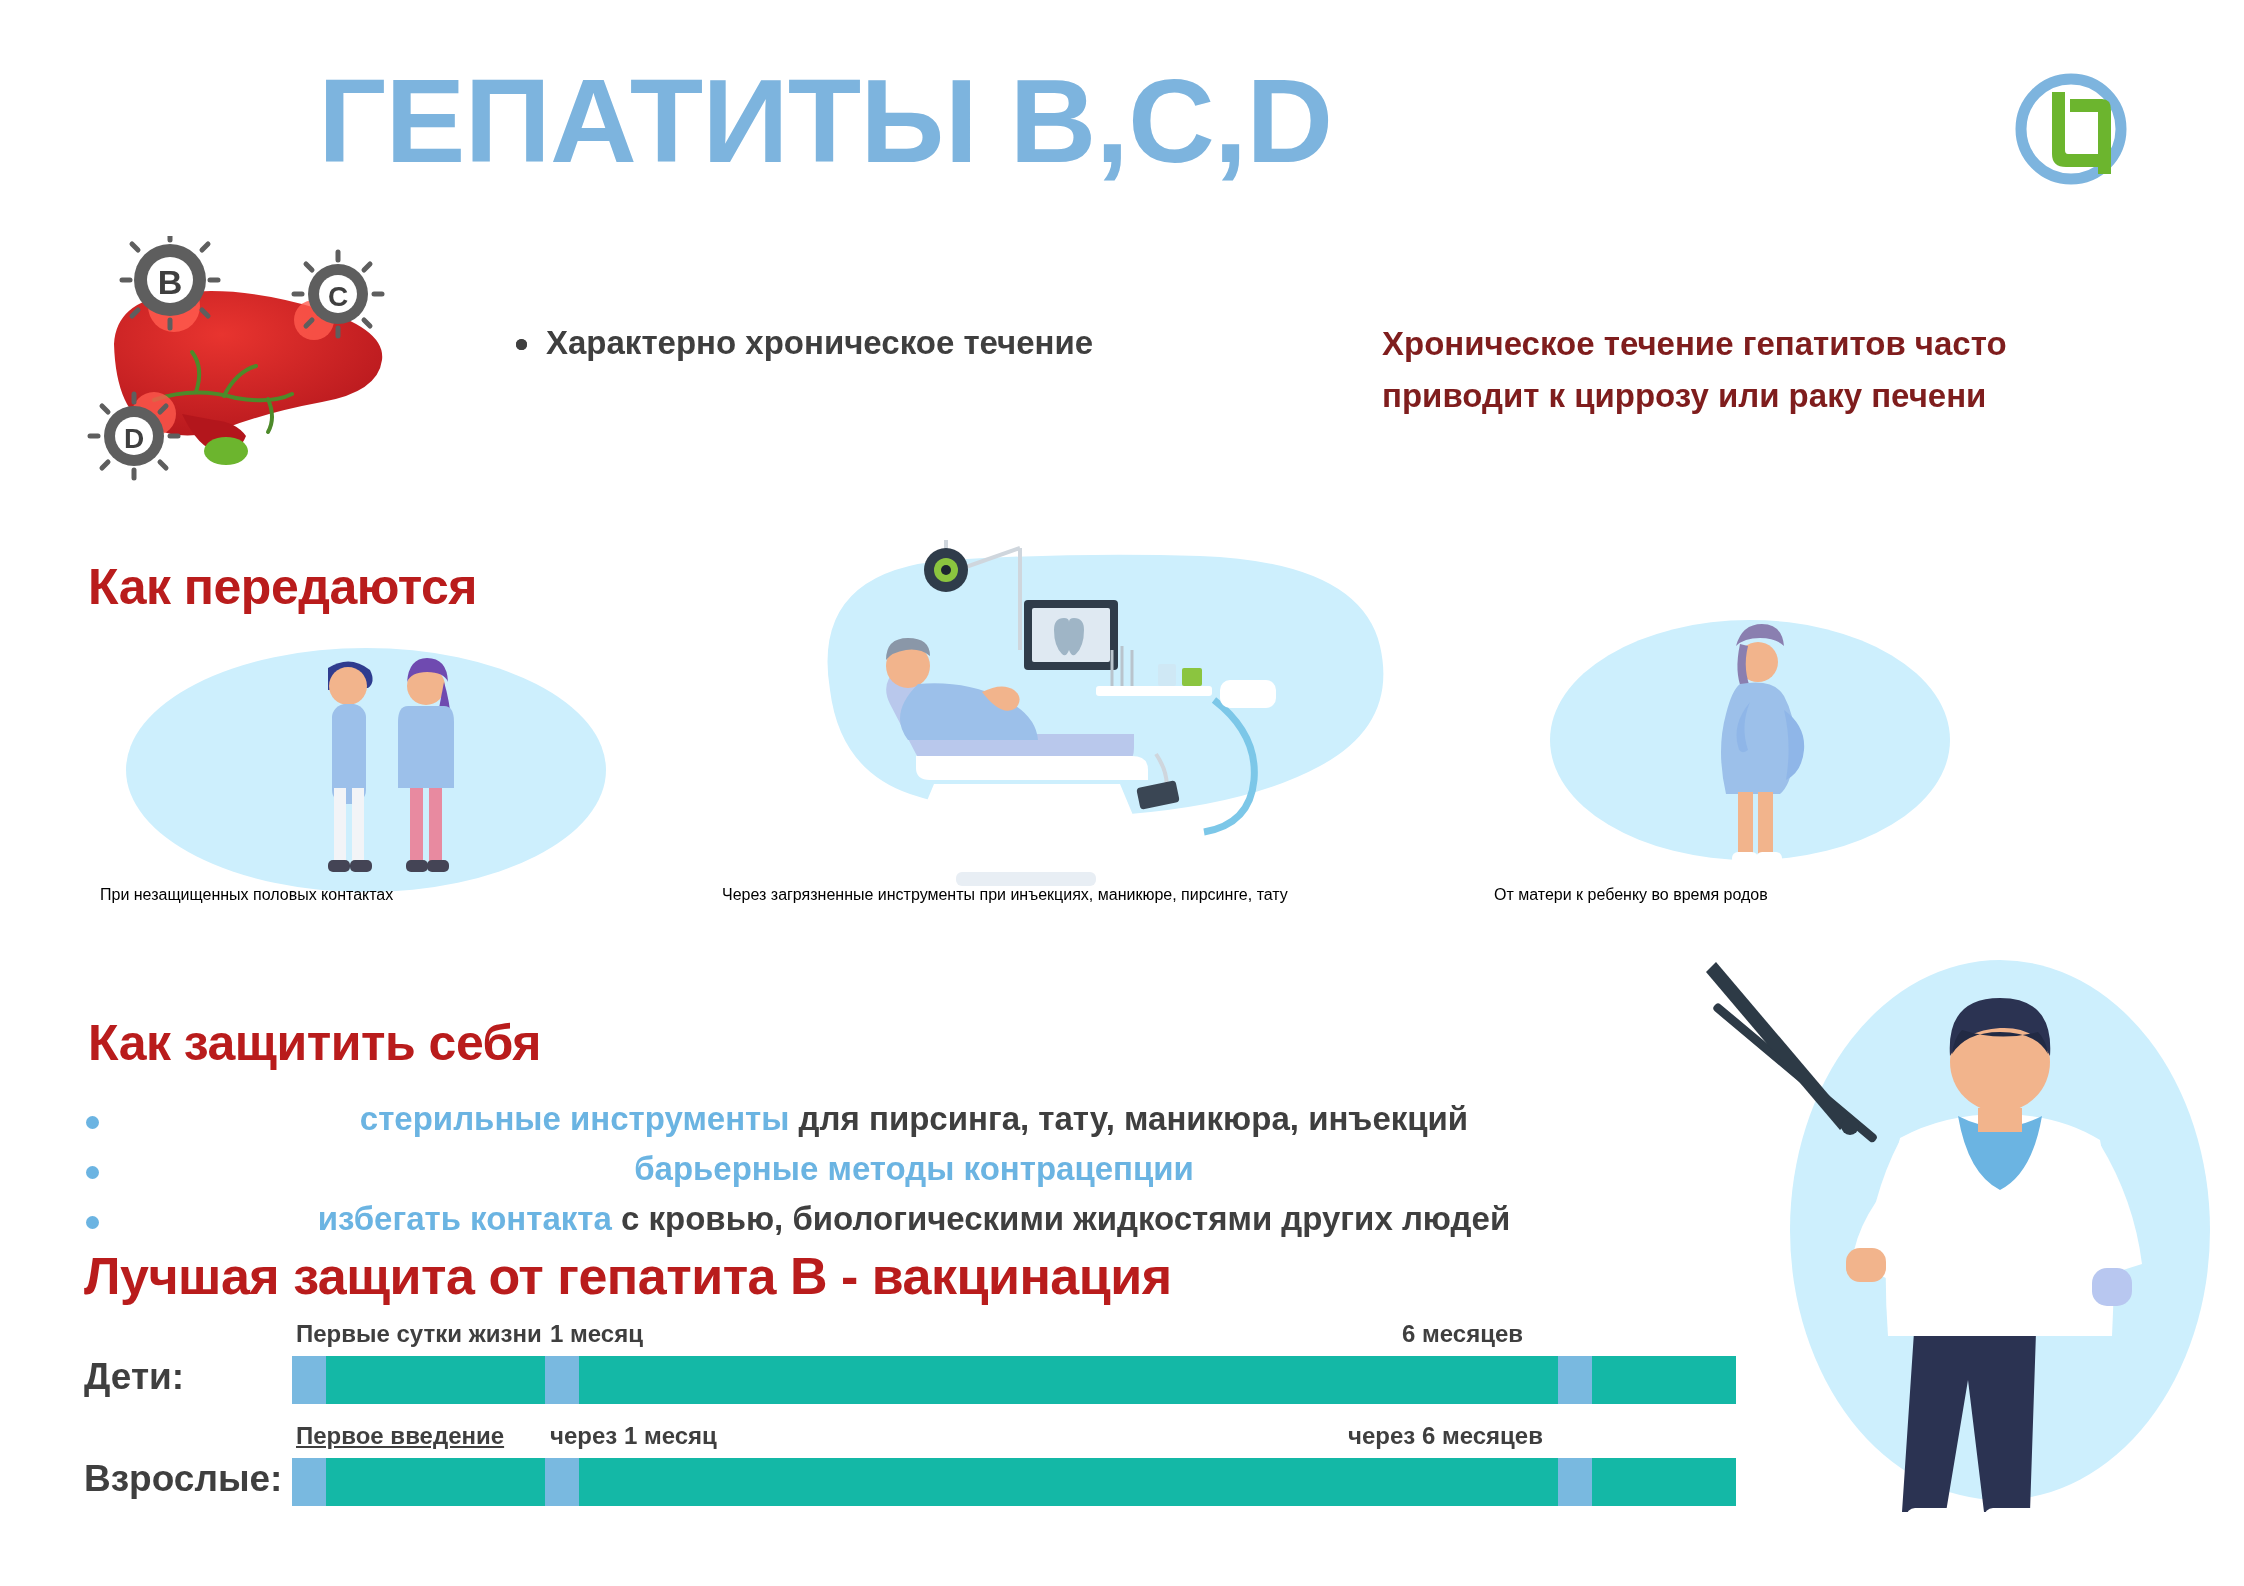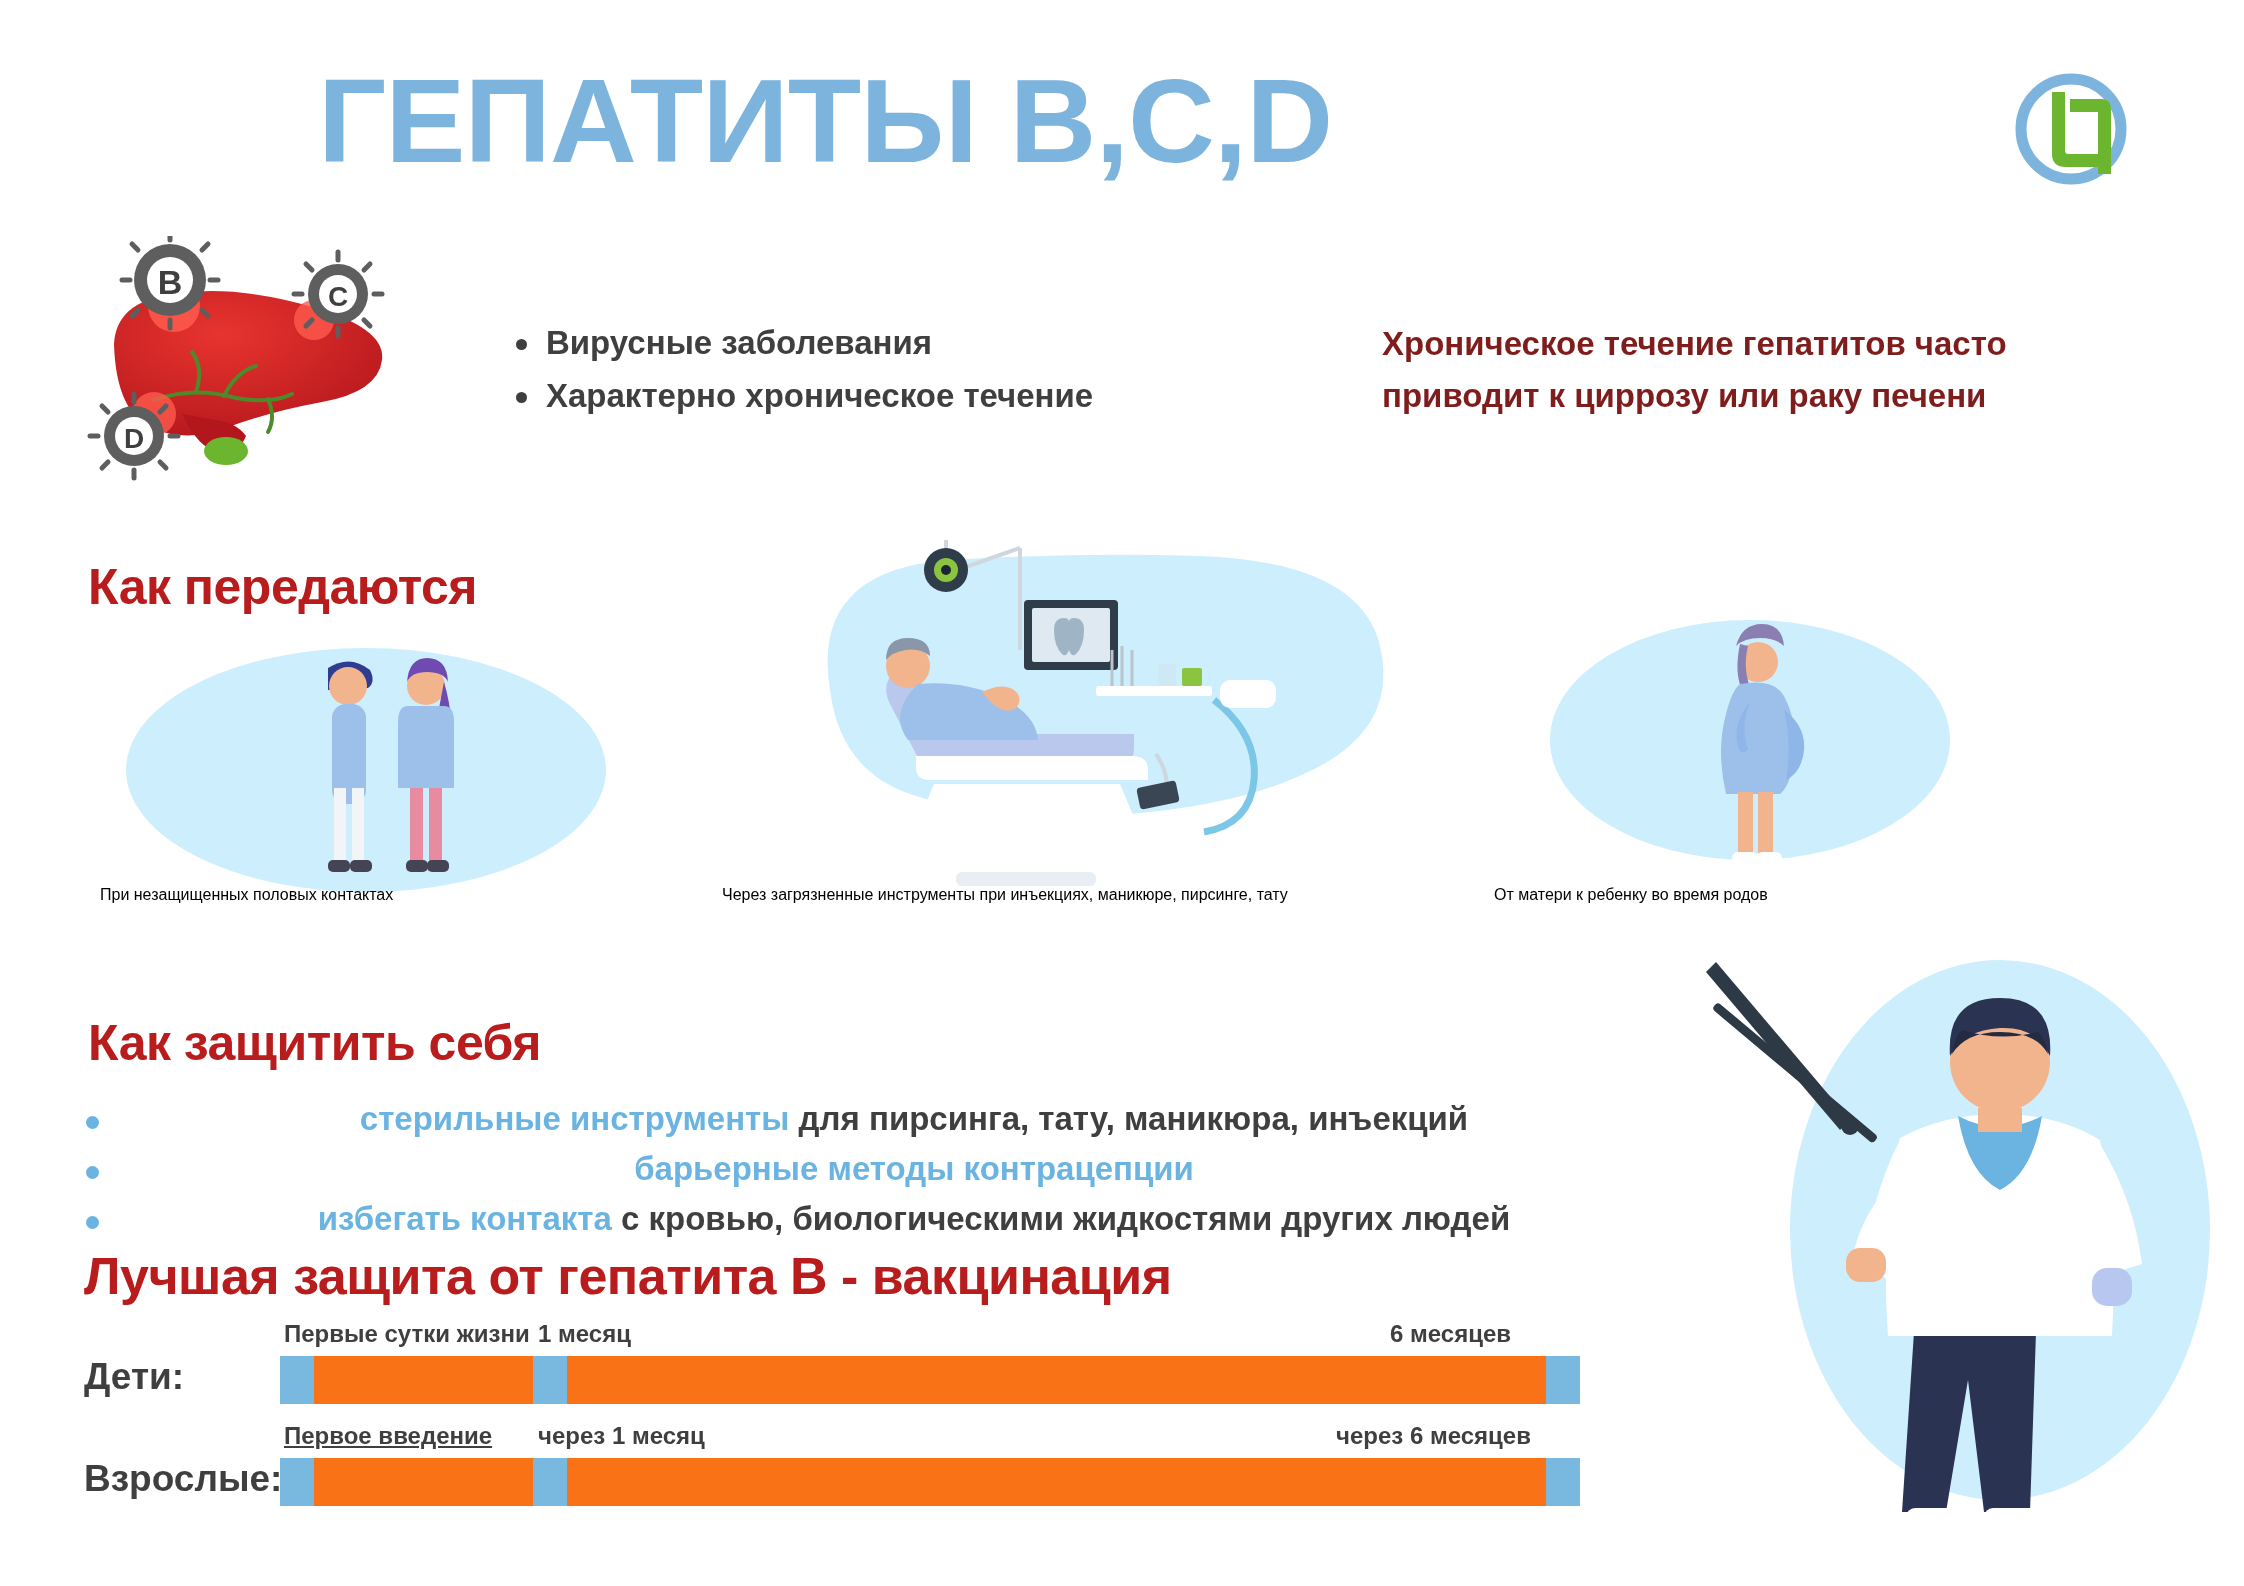--- a/index.html
+++ b/index.html
@@ -72,22 +72,22 @@
 
   
   .tl-row { position:absolute; }
   #tl-kids   { left:84px; top:1330px; }
   #tl-adults { left:84px; top:1432px; }
   .tl-label {
     position:absolute; left:0; top:26px;
     font-size:37px; font-weight:700; color:#3f3f3f; white-space:nowrap;
   }
   .tl-bar {
-    position:absolute; left:196px; top:26px;
-    width:1300px; height:48px; background:#f97316;
+    position:absolute; left:208px; top:26px;
+    width:1444px; height:48px; background:#14b8a6;
   }
   .tl-mark { position:absolute; top:0; height:48px; background:#79b9e0; }
   .tl-tick-text {
     position:absolute; top:-36px;
     font-size:24px; font-weight:700; color:#3f3f3f; white-space:nowrap;
   }
 
   
   .doctor { position:absolute; left:1700px; top:930px; width:540px; height:650px; }
 </style>
@@ -171,21 +171,21 @@
             <line x1="22" y1="226" x2="16" y2="232"></line>
           <line x1="12" y1="200" x2="4" y2="200"></line>
             <line x1="22" y1="176" x2="16" y2="170"></line>
         </g>
         <text x="48" y="212" font-size="28" font-weight="700" fill="#3f3f3f" text-anchor="middle" font-family="Liberation Sans, sans-serif">D</text>
       </g>
     </svg>
   </div>
 
   <ul class="top-bullets">
-    <li><span class="bdot"></span><span>Вирусные заболевания</span></li>
+    <li><span class="bdot"></span></li>
     <li><span class="bdot"></span><span>Характерно хроническое течение</span></li>
   </ul>
 
   <div class="top-note">Хроническое течение гепатитов часто приводит к циррозу или раку печени</div>
 
   <div class="sec-head" id="head-transmit">Как передаются</div>
 
   <div class="tcol" id="tcol-1">
     <svg viewBox="0 0 640 300" width="640" height="300" aria-hidden="true">
       <ellipse cx="270" cy="150" rx="240" ry="122" fill="#cdeffd"></ellipse>

